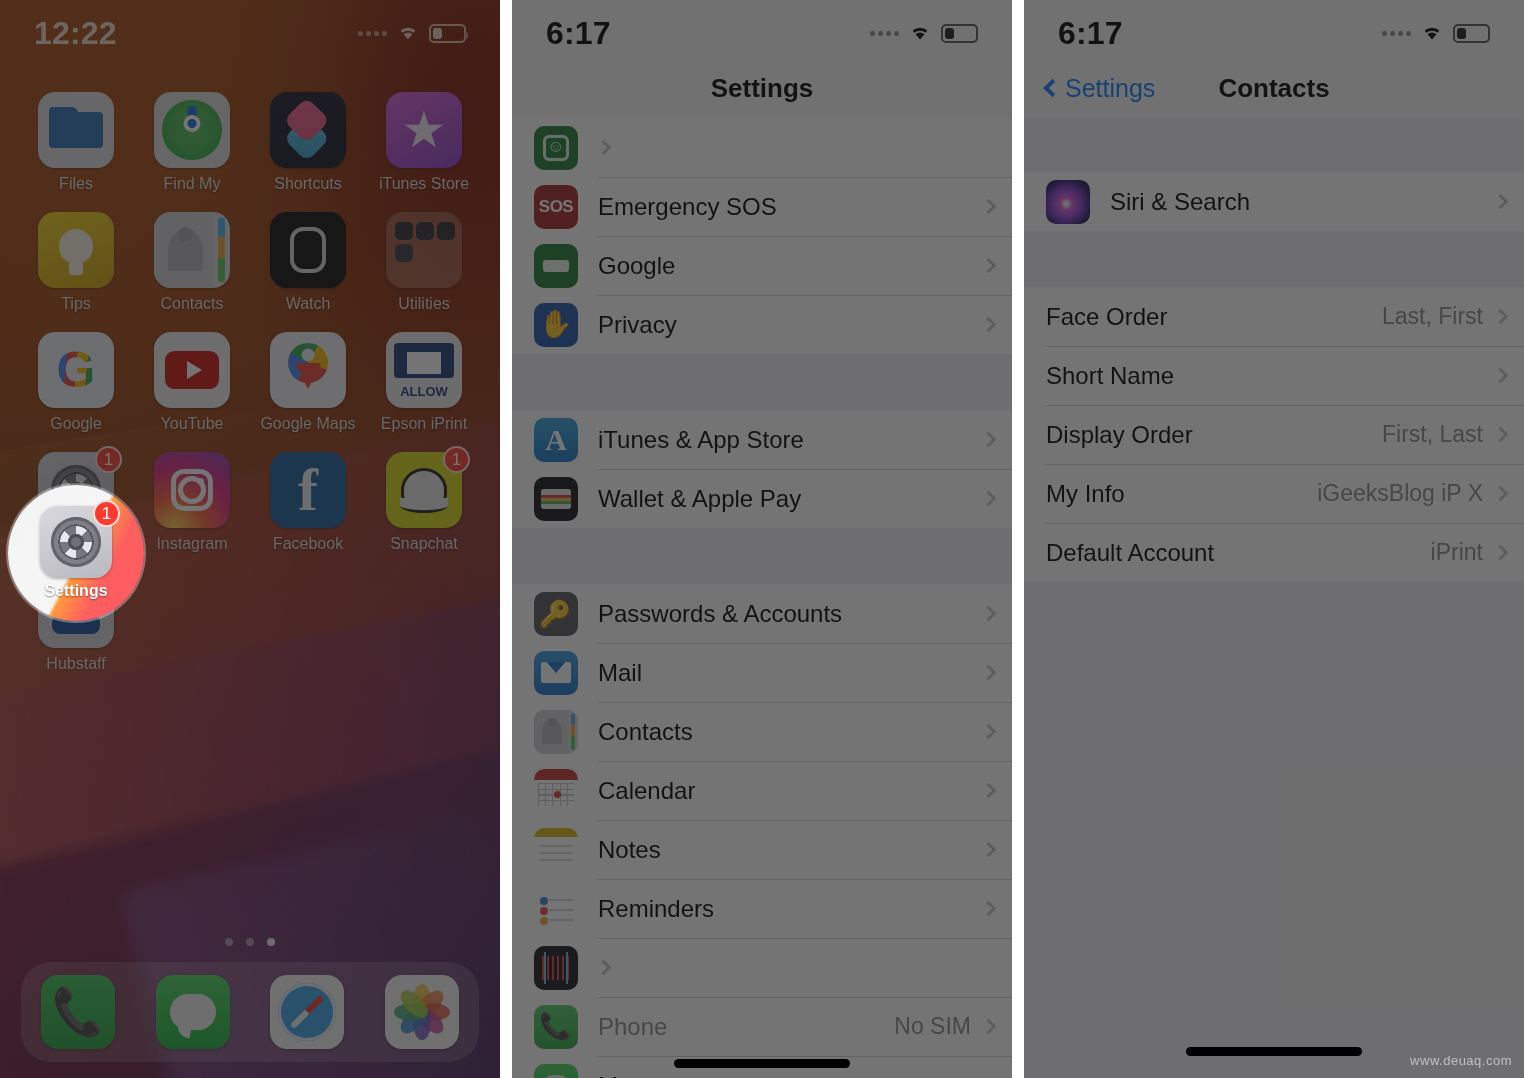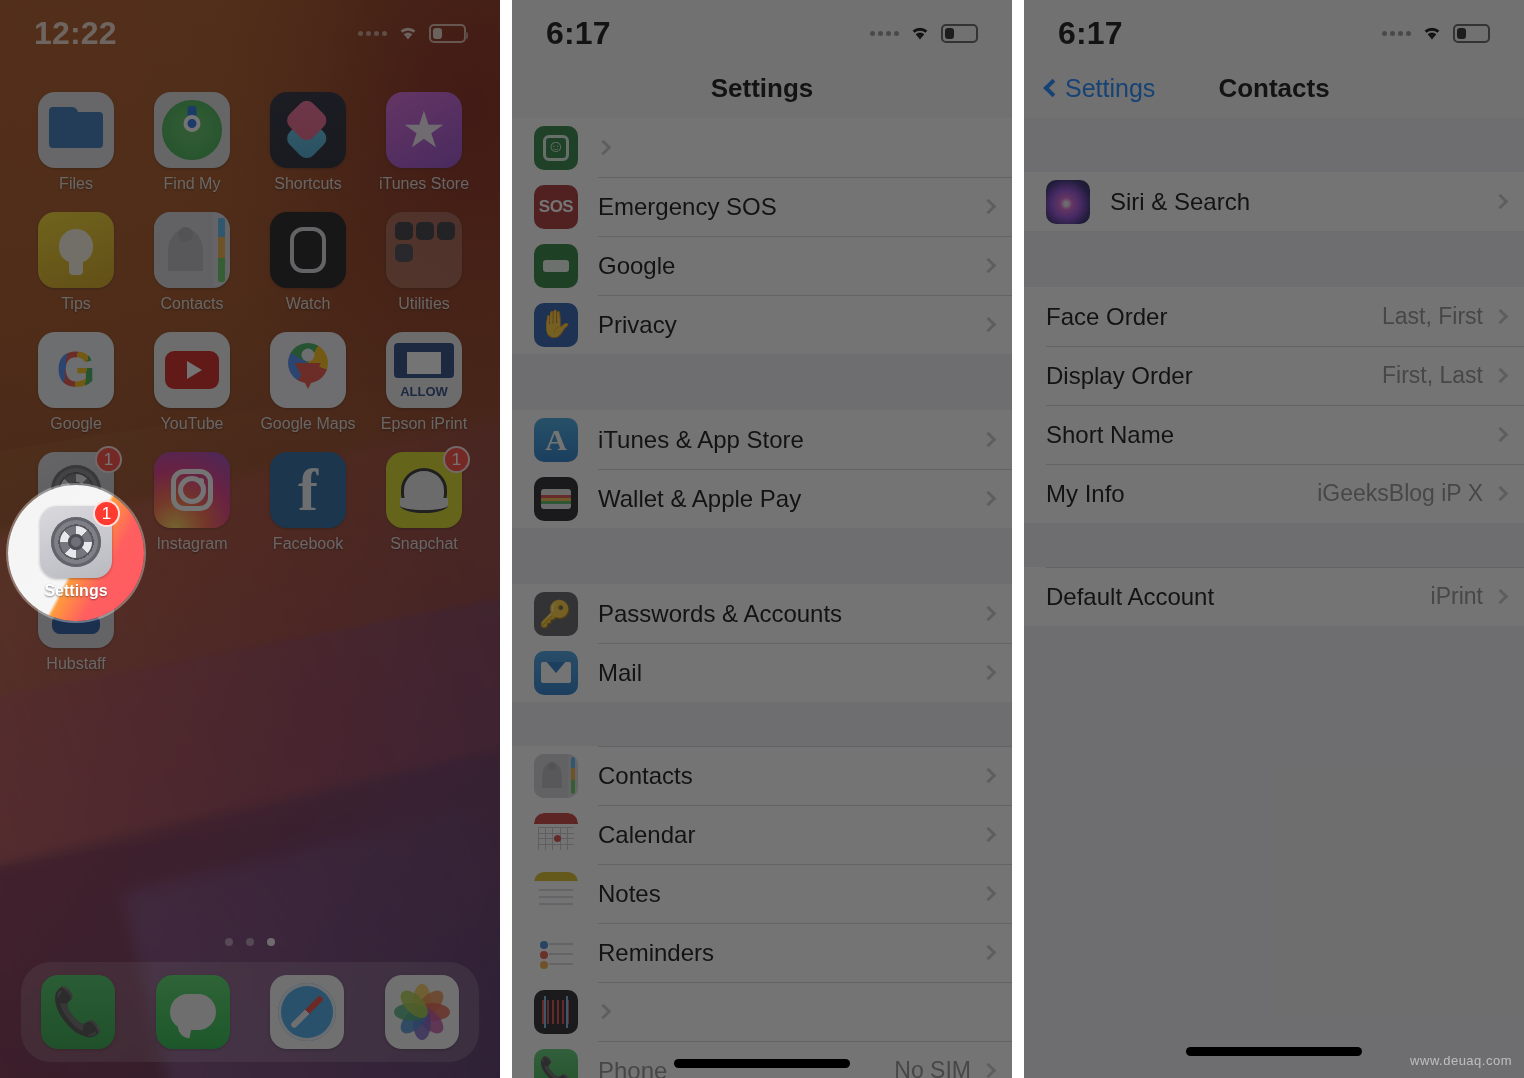--- a/index.html
+++ b/index.html
@@ -172,21 +172,21 @@
   }
   .row-label { font-size: 24px; color:#000; flex:1 1 auto; white-space:nowrap; }
   .row-value { font-size: 23px; color:#8a8a8e; margin-right: 12px; white-space:nowrap; }
   .chev {
     width:11px; height:11px; border-right:3px solid #c4c4c6; border-top:3px solid #c4c4c6;
     transform: rotate(45deg); flex:0 0 auto;
   }
   .row.muted .row-label { color:#8a8a8e; }
 
   
-  .lift { position: relative; z-index: 50; box-shadow: 0 0 0 0 rgba(0,0,0,0); margin-top: 44px; }
+  .lift { position: relative; z-index: 50; box-shadow: 0 0 0 0 rgba(0,0,0,0); }
 
   .home-ind {
     position:absolute; z-index:55; left:50%; transform:translateX(-50%);
     bottom: 10px; width: 176px; height: 9px; border-radius:6px; background:#000;
   }
   .p3 .home-ind { bottom: 22px; }
 
   .watermark {
     position:absolute; z-index:70; right: 12px; bottom: 10px;
     font-size: 13px; color: rgba(255,255,255,.55);
@@ -816,27 +816,27 @@
 
     <div class="group-gap tall"></div>
 
     <div class="rows">
       <div class="row noicon">
         <span class="row-label">Face Order</span>
         <span class="row-value">Last, First</span>
         <span class="chev"></span>
       </div>
       <div class="row noicon">
+        <span class="row-label">Short Name</span>
+        <span class="row-value"></span>
+        <span class="chev"></span>
+      </div>
+      <div class="row noicon">
         <span class="row-label">Display Order</span>
         <span class="row-value">First, Last</span>
-        <span class="chev"></span>
-      </div>
-      <div class="row noicon">
-        <span class="row-label">Short Name</span>
-        <span class="row-value"></span>
         <span class="chev"></span>
       </div>
       <div class="row noicon">
         <span class="row-label">My Info</span>
         <span class="row-value">iGeeksBlog iP X</span>
         <span class="chev"></span>
       </div>
       <div class="row noicon lift">
         <span class="row-label">Default Account</span>
         <span class="row-value">iPrint</span>

